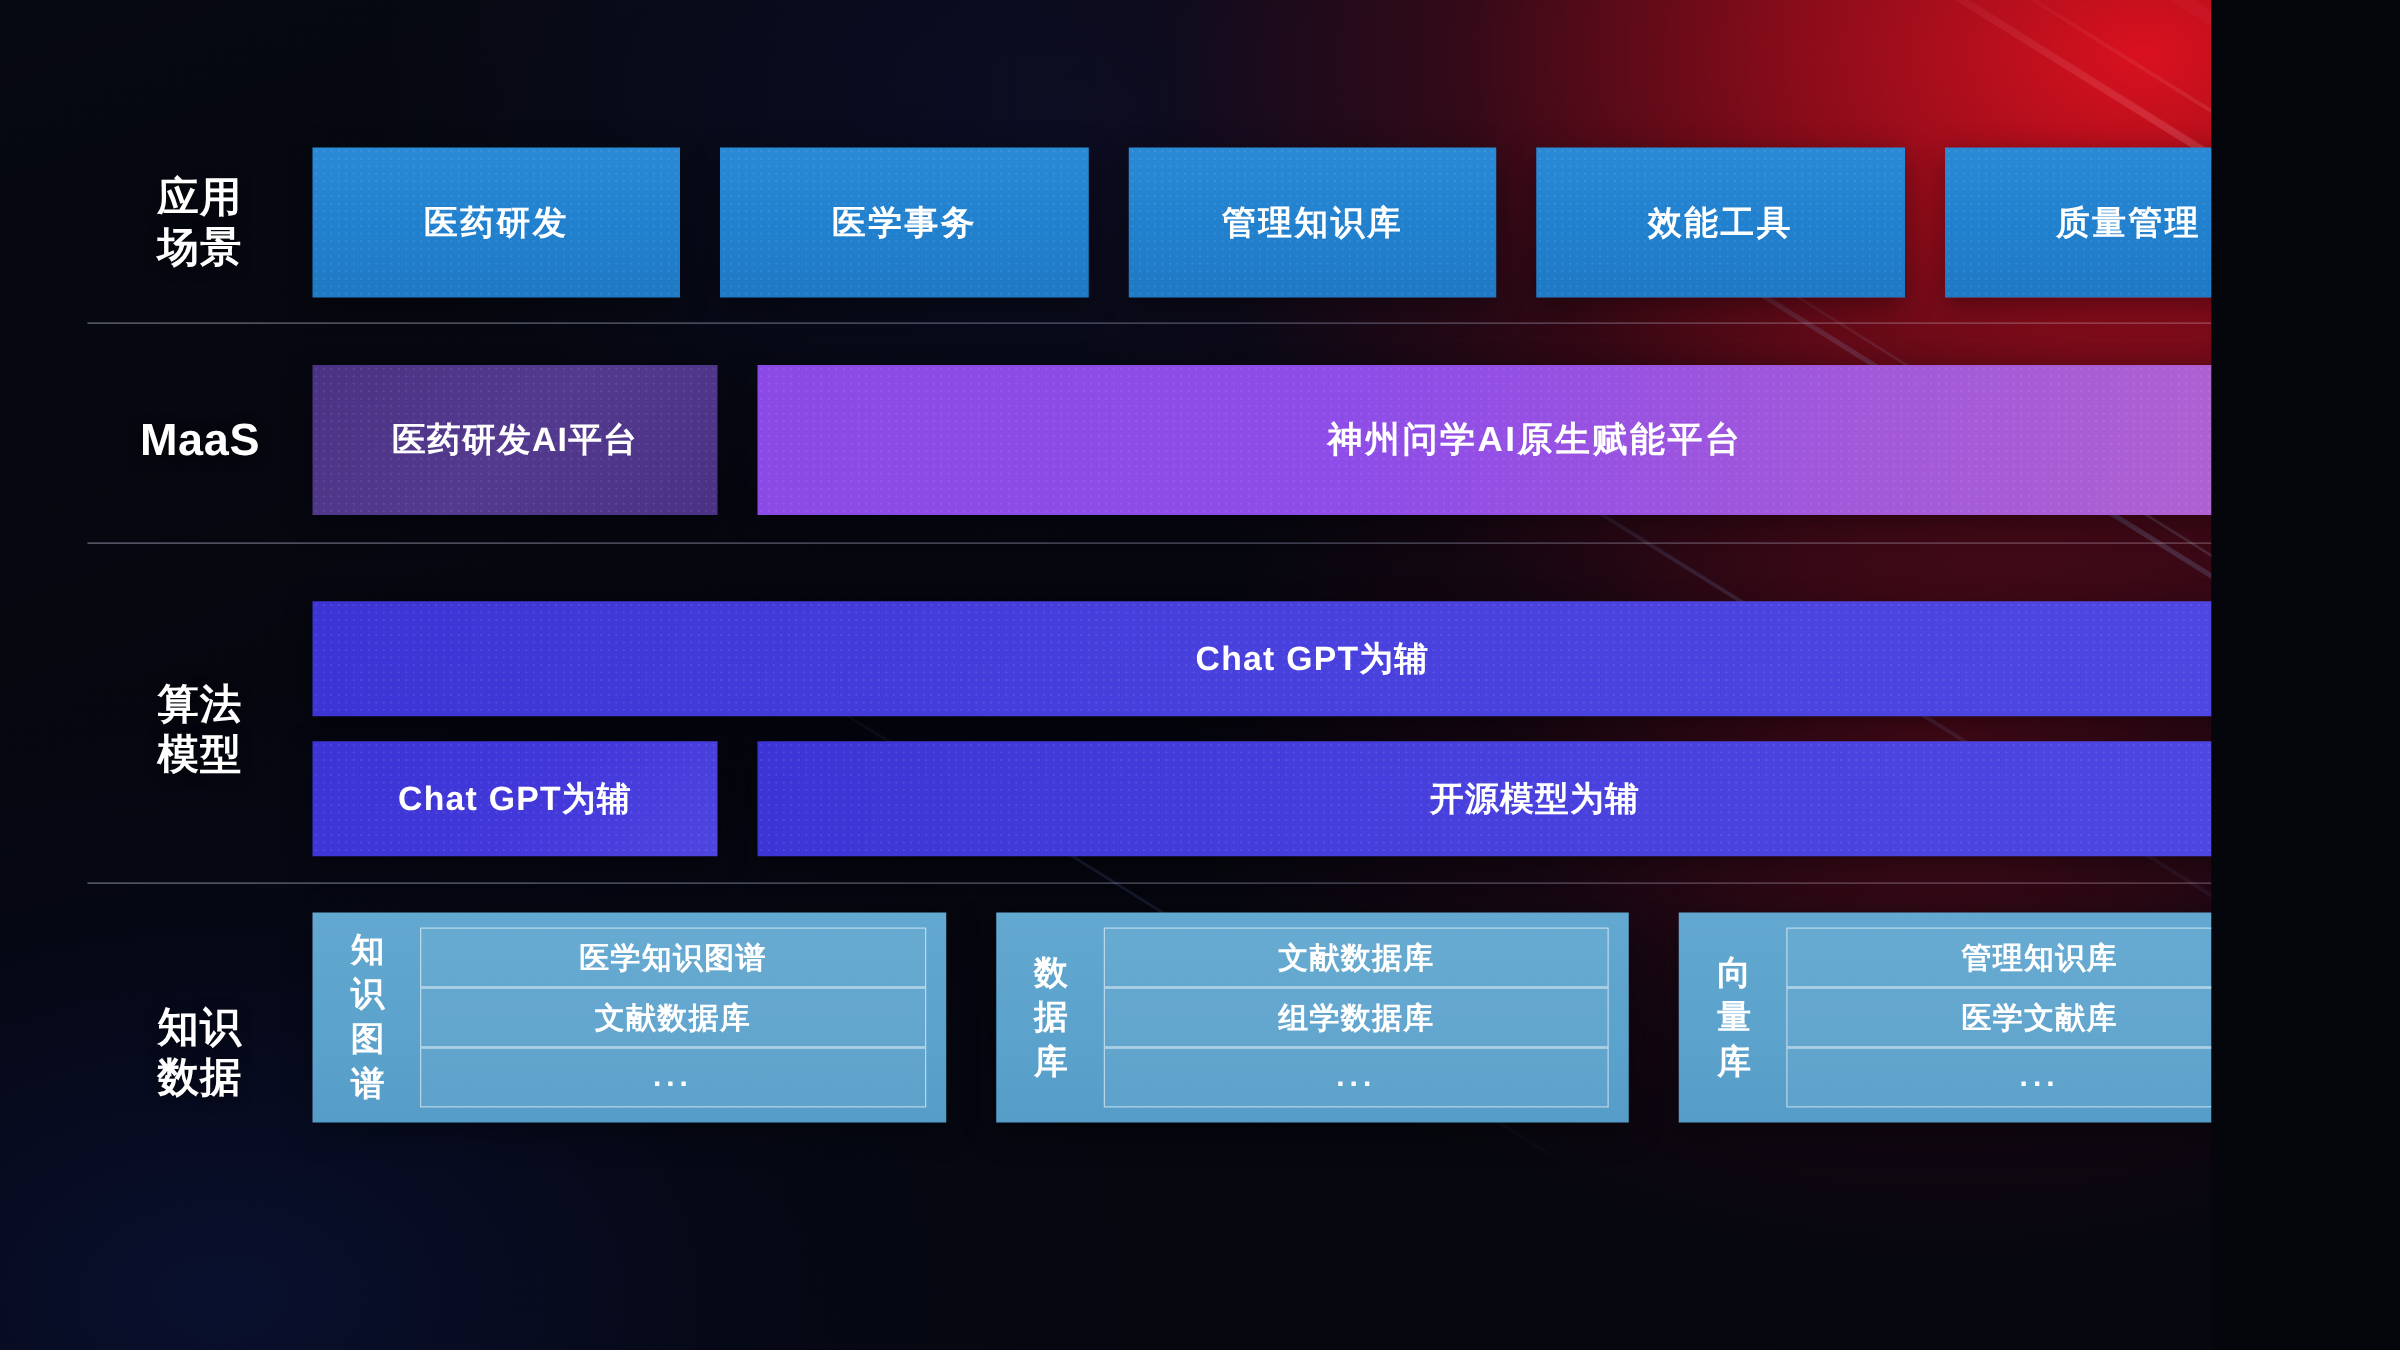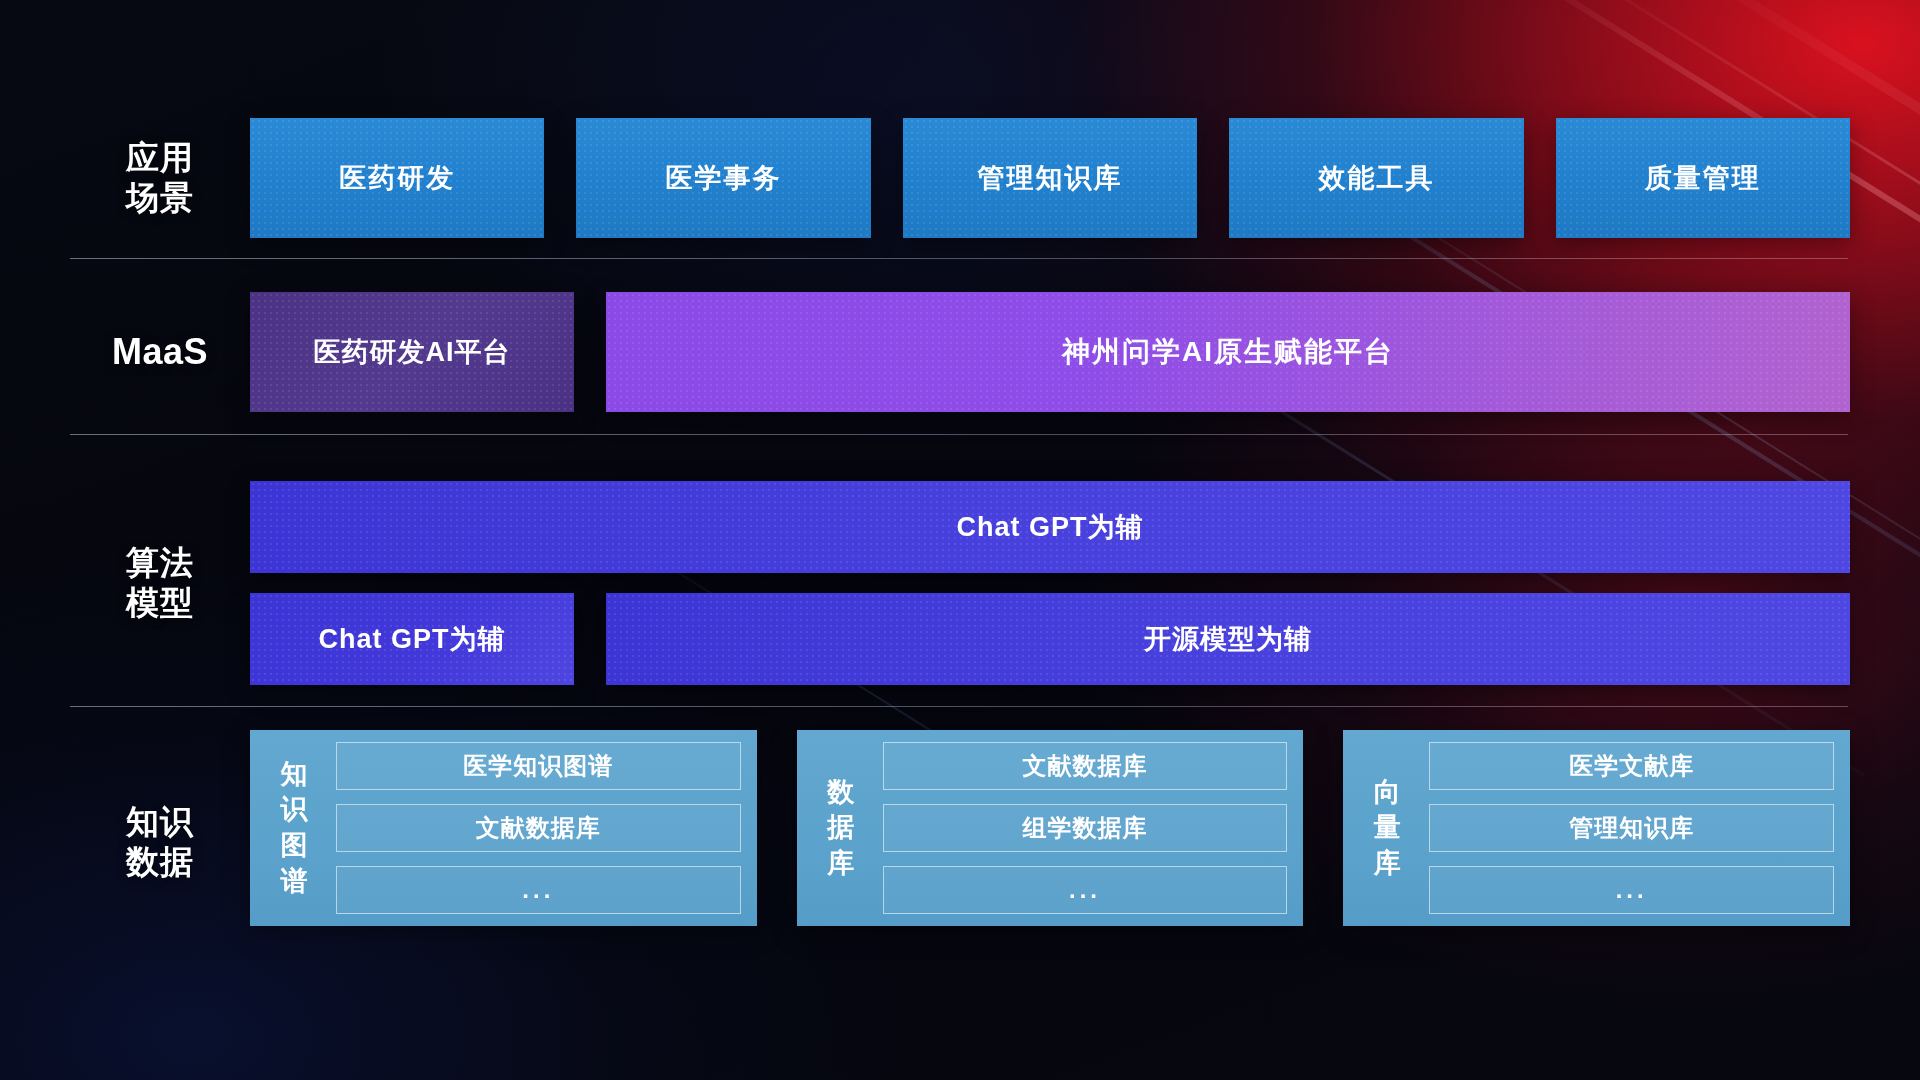--- a/index.html
+++ b/index.html
@@ -10,21 +10,21 @@
   body {
     width: 1920px;
     height: 1080px;
     overflow: hidden;
     font-family: "Liberation Sans", "DejaVu Sans", sans-serif;
   }
 
   
   #stage {
     position: relative;
-    width: 1920px;
+    width: 1769px;
     height: 1080px;
     overflow: hidden;
     background:
       radial-gradient(ellipse 1100px 760px at 97% 4%, rgba(236,18,32,0.92) 0%, rgba(186,14,30,0.72) 26%, rgba(110,10,26,0.42) 50%, rgba(40,6,20,0.12) 72%, rgba(5,6,12,0) 88%),
       radial-gradient(ellipse 760px 520px at 88% 56%, rgba(178,16,40,0.40) 0%, rgba(92,10,30,0.20) 45%, rgba(5,6,12,0) 80%),
       radial-gradient(ellipse 900px 600px at 10% 96%, rgba(12,24,72,0.55) 0%, rgba(7,12,38,0.28) 48%, rgba(5,6,12,0) 82%),
       radial-gradient(ellipse 700px 460px at 48% 8%, rgba(16,22,60,0.45) 0%, rgba(5,6,12,0) 78%),
       linear-gradient(160deg, #070912 0%, #05060e 44%, #06070f 100%);
   }
   #stage::after {
@@ -186,21 +186,20 @@
     justify-content: center;
     text-align: center;
     position: relative;
     z-index: 2;
   }
   .kgroup-title .vtxt { display: block; }
   .kitems {
     flex: 1 1 auto;
     display: flex;
     flex-direction: column;
-    gap: 14px;
     position: relative;
     z-index: 2;
     padding-left: 10px;
   }
   .kitem {
     height: 46px;
     border: 1px solid rgba(255,255,255,0.55);
     display: flex;
     align-items: center;
     justify-content: center;
@@ -340,22 +339,22 @@
         <div class="kgroup">
           <div class="dots"></div>
           <div class="kgroup-title">
             <span class="vtxt">
                 <div>向</div>
                 <div>量</div>
                 <div>库</div>
               </span>
           </div>
           <div class="kitems">
+            <div class="kitem">管理知识库</div>
             <div class="kitem">医学文献库</div>
-            <div class="kitem">管理知识库</div>
             <div class="kitem ellipsis">...</div>
           </div>
         </div>
 
       </div>
     </div>
 
   </div>
 </div>
 

